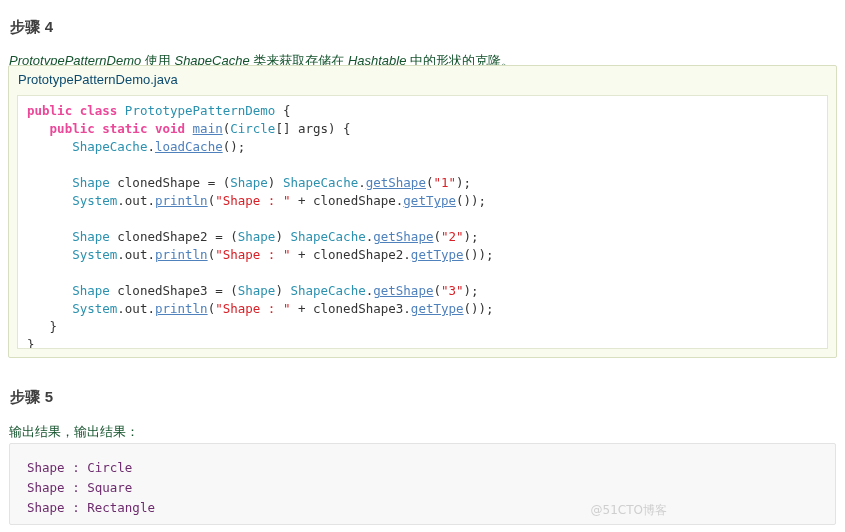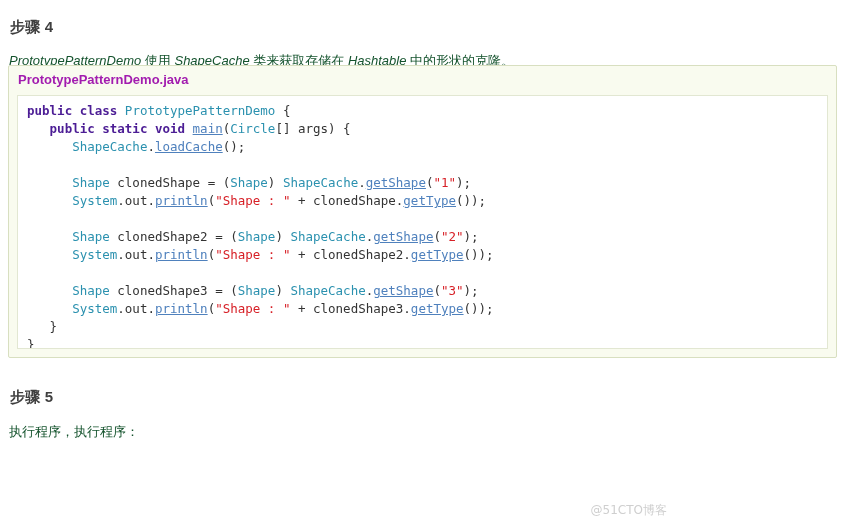--- a/index.html
+++ b/index.html
@@ -60,22 +60,22 @@
     box-sizing: border-box;
     background: #f9fbef;
     border: 1px solid #d8dfc0;
     border-radius: 2px;
   }
   .code-title {
     position: absolute;
     left: 9px;
     top: 6px;
     font-size: 13px;
-    font-weight: bold;
-    color: #a21caf;
+    font-weight: normal;
+    color: #0c4a6e;
     white-space: nowrap;
   }
   .code-body {
     position: absolute;
     left: 8px;
     top: 29px;
     right: 8px;
     bottom: 8px;
     background: #ffffff;
     border: 1px solid #e2e7d2;
@@ -87,21 +87,21 @@
     padding: 6px 0 0 9px;
     font-family: "DejaVu Sans Mono", "Liberation Mono", monospace;
     font-size: 12.5px;
     line-height: 18px;
     color: #333333;
     white-space: pre;
     tab-size: 4;
   }
 
   
-  .kw   { color: #4c1d95; font-weight: bold; }
+  .kw   { color: #ec4899; font-weight: bold; }
   .meth { color: #4f81bd; text-decoration: underline; }
   .type { color: #2b91af; }
   .str  { color: #d72027; }
   .plain{ color: #333333; }
   .punc { color: #333333; }
 
   
   .output-container {
     position: absolute;
     left: 9px;
@@ -159,18 +159,23 @@
 <span class="plain"></span>
 <span class="plain">      </span><span class="type">Shape</span><span class="punc"> clonedShape3 = (</span><span class="type">Shape</span><span class="punc">) </span><span class="type">ShapeCache</span><span class="punc">.</span><span class="meth">getShape</span><span class="punc">(</span><span class="str">"3"</span><span class="punc">);</span>
 <span class="plain">      </span><span class="type">System</span><span class="punc">.out.</span><span class="meth">println</span><span class="punc">(</span><span class="str">"Shape : "</span><span class="punc"> + clonedShape3.</span><span class="meth">getType</span><span class="punc">());</span>
 <span class="punc">   }</span>
 <span class="punc">}</span></pre>
     </div>
   </div>
 
   <h2 class="step-heading" id="step5-heading">步骤 5</h2>
 
-  <p class="desc" id="step5-desc">执行程序，执行程序：</p>
+  <p class="desc" id="step5-desc">输出结果，输出结果：</p>
 
+  <div class="output-container">
+    <pre class="output">Shape : Circle
+Shape : Square
+Shape : Rectangle</pre>
+  </div>
 
   <div class="watermark">@51CTO博客</div>
 
 </div>
 
 </body></html>

